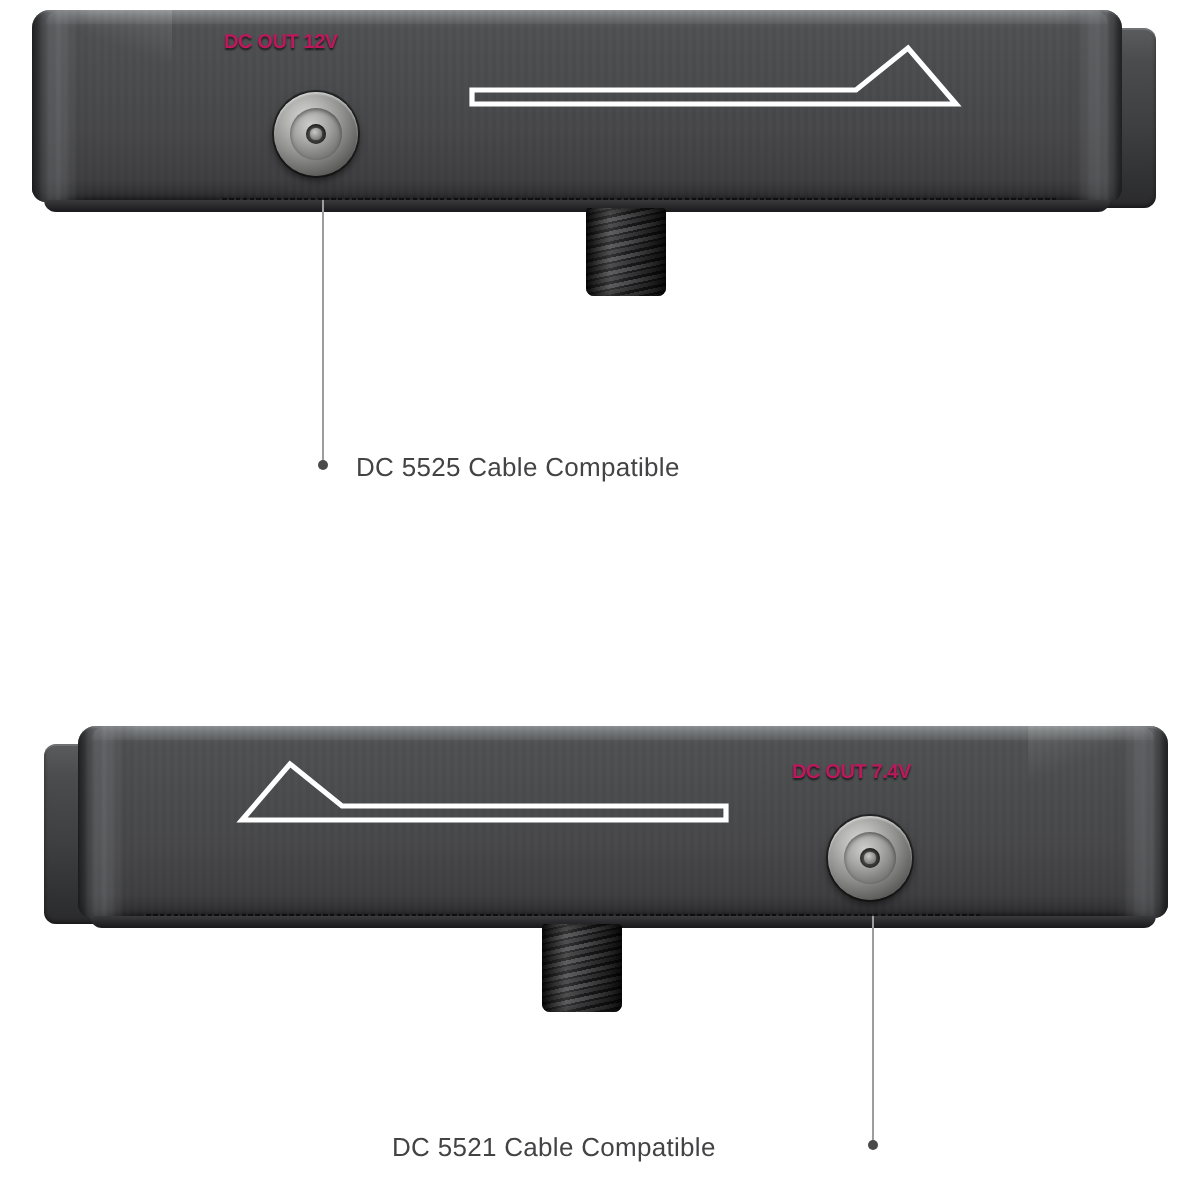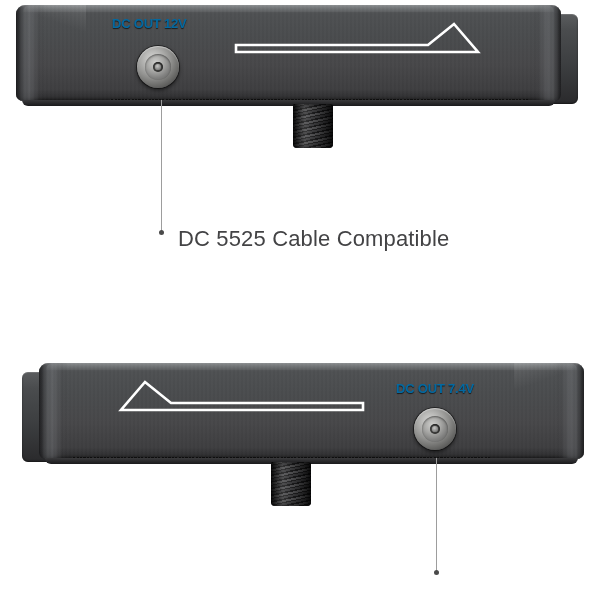--- a/index.html
+++ b/index.html
@@ -190,23 +190,23 @@
     content: "";
     position: absolute;
     inset: 26%;
     border-radius: 50%;
     background: radial-gradient(circle at 40% 34%, #c9c9c7, #8a8a89 60%, #5b5b5a);
   }
 
   
   .port-label {
     position: absolute;
-    color: #0369a1;
+    color: #be185d;
     font-family: "Liberation Sans", sans-serif;
-    font-size: 13px;
+    font-size: 10px;
     font-weight: bold;
     letter-spacing: -0.2px;
     white-space: nowrap;
     text-shadow: 0 1px 1px rgba(0,0,0,0.65);
   }
 
   
   .peak-logo {
     position: absolute;
   }
@@ -247,21 +247,21 @@
     position: absolute;
     width: 5px;
     height: 5px;
     border-radius: 50%;
     background: #4a4a4a;
   }
   .callout-text {
     position: absolute;
     color: #434345;
     font-family: "Liberation Sans", sans-serif;
-    font-size: 22px;
+    font-size: 13px;
     font-weight: normal;
     letter-spacing: 0.15px;
     white-space: nowrap;
   }
 </style>
 </head>
 <body>
 
 <div class="stage">
 
@@ -332,15 +332,16 @@
     <div class="peak-logo" style="left:117px; top:378px;">
       <svg width="250" height="36" viewBox="0 0 250 36" fill="none">
         <path d="M246 32 L246 25 L54 25 L28 4 L4 32 Z" stroke="#ffffff" stroke-width="2.6" stroke-linejoin="miter" fill="none"></path>
       </svg>
     </div>
 
     <div class="screw-post" style="left:271px; top:462px; width:40px; height:44px;"></div>
 
     <div class="callout-line" style="left:436px; top:458px; height:114px;"></div>
     <div class="callout-dot" style="left:434px; top:570px;"></div>
+    <div class="callout-text" style="left:196px; top:566px;">DC 5521 Cable Compatible</div>
   </div>
 
 </div>
 
 </body></html>

